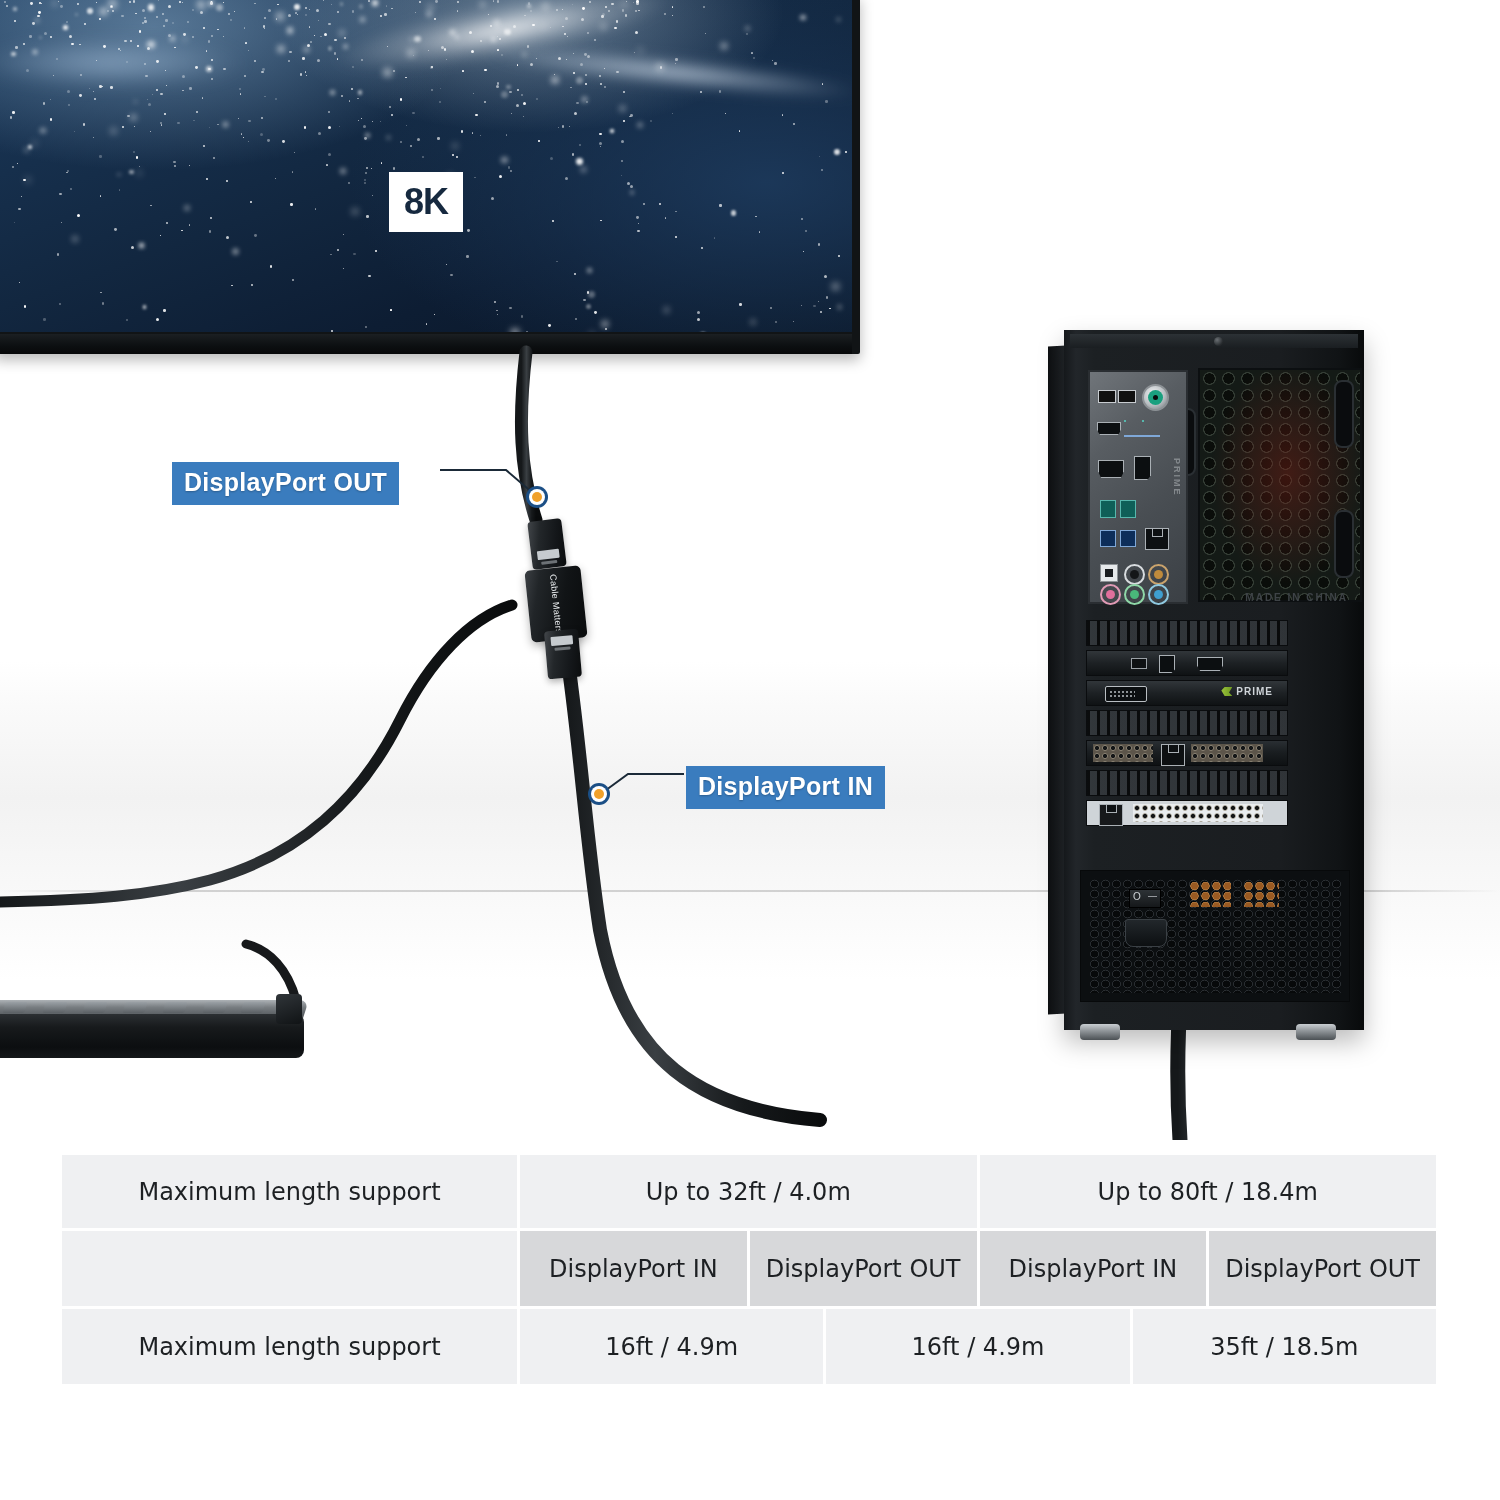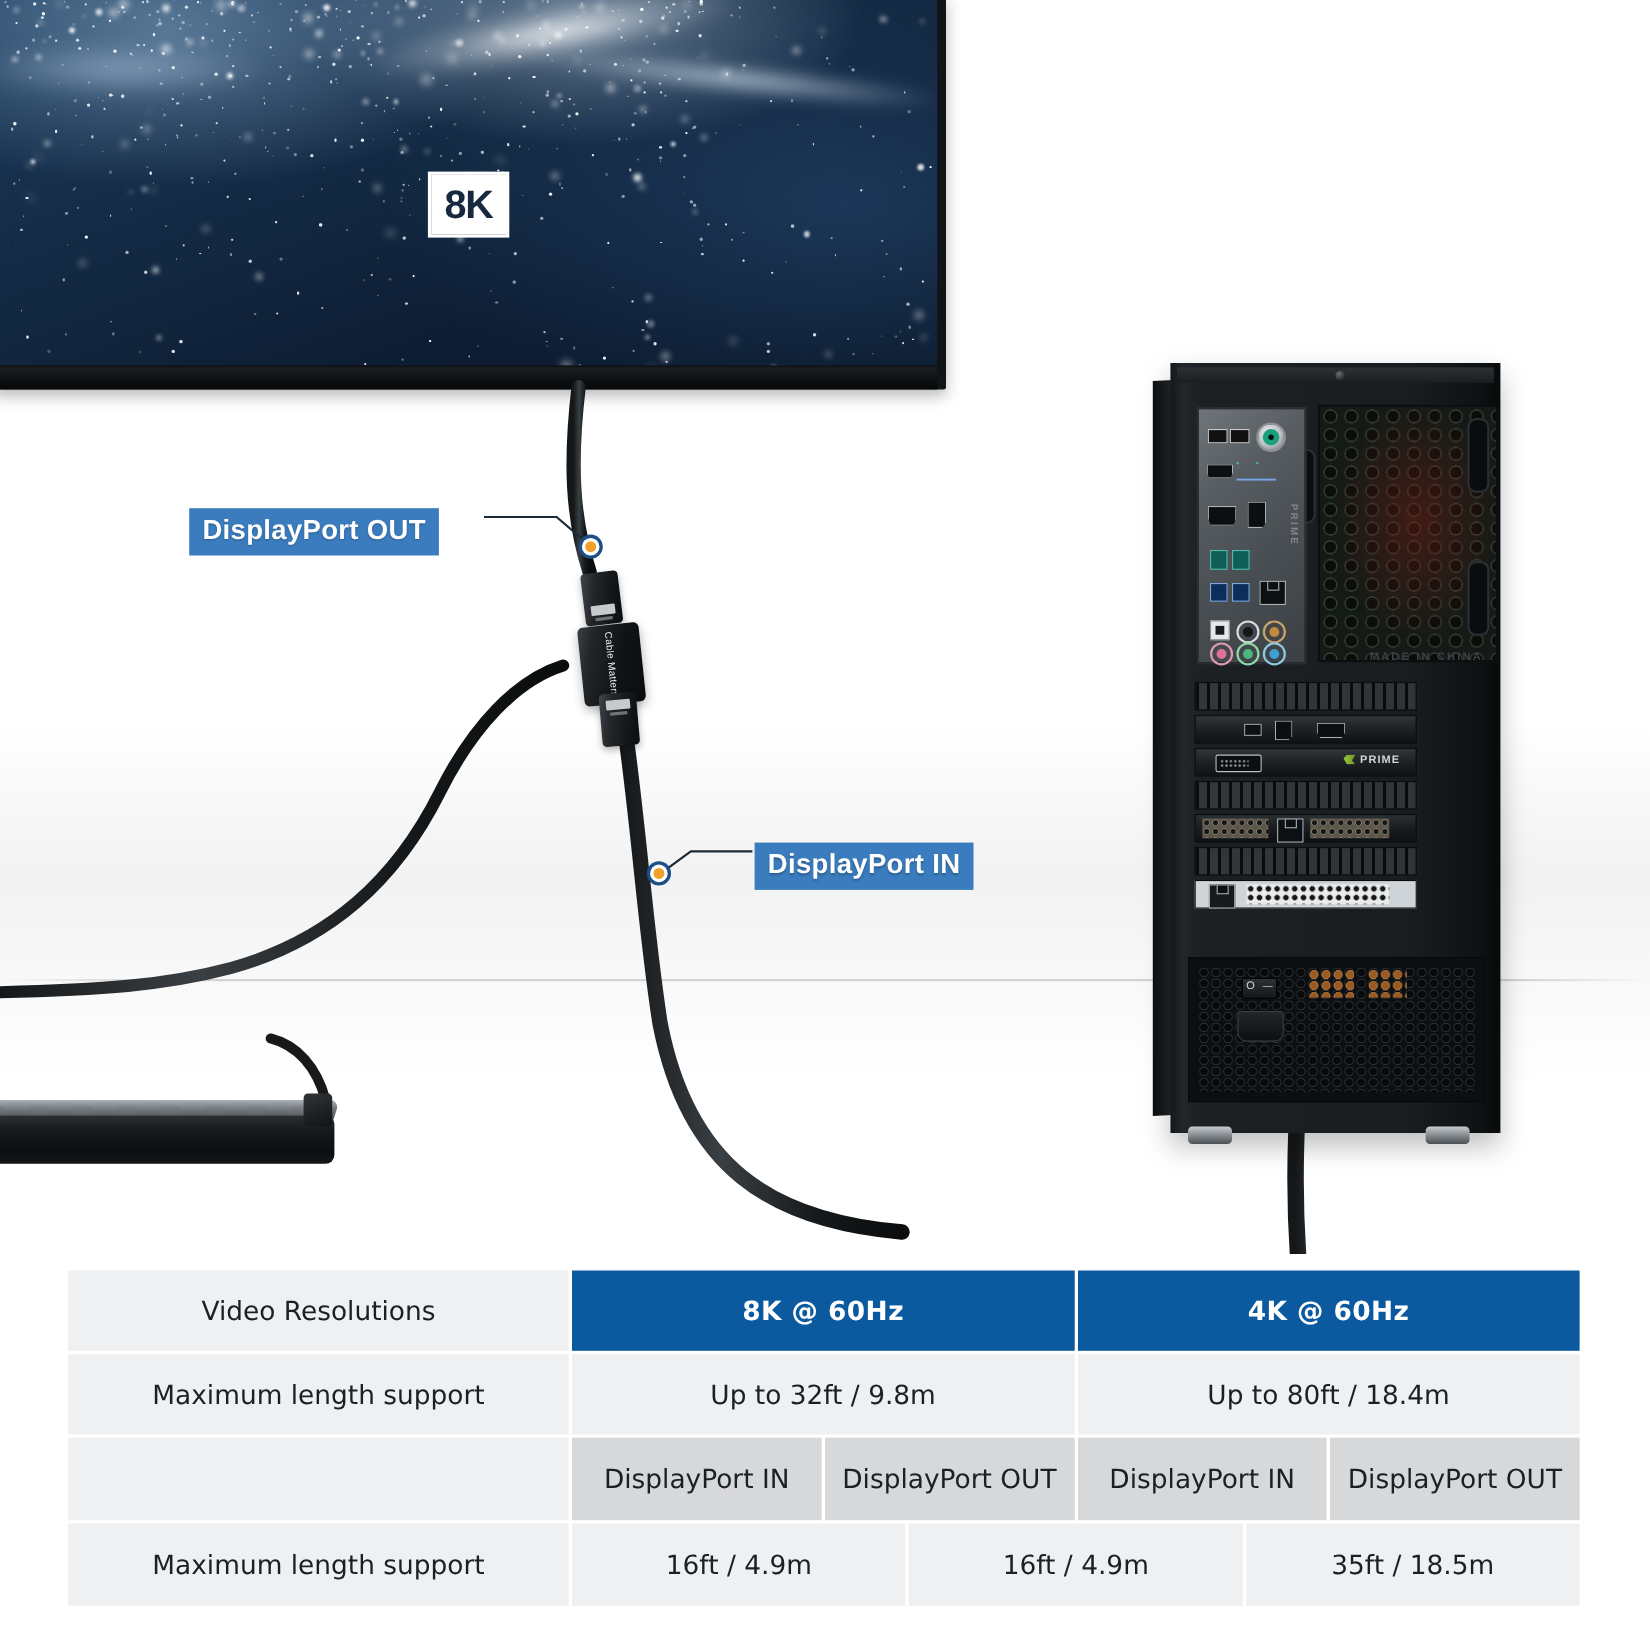--- a/index.html
+++ b/index.html
@@ -38,21 +38,21 @@
   .streak.s3{left:-10%;top:6%;width:46%;height:26%;
     background:radial-gradient(ellipse 50% 40% at 50% 50%,rgba(190,215,240,.5) 0%,rgba(190,215,240,0) 70%);
     filter:blur(9px);}
   .dots{position:absolute;inset:0;}
   .dots i{position:absolute;display:block;border-radius:50%;background:#fff;}
 
   .tv-text{position:absolute;left:0;right:0;top:150px;text-align:center;}
   .res-line{font-size:52px;letter-spacing:3px;color:#f2f6fa;font-weight:400;
             text-shadow:0 2px 6px rgba(0,0,0,.5);line-height:1;
             font-family:"DejaVu Sans","Liberation Sans",sans-serif;}
-  .badge{display:inline-flex;align-items:stretch;margin-top:6px;height:54px;
+  .badge{display:inline-flex;align-items:stretch;margin-top:22px;height:54px;
          border:3px solid #ffffff;}
   .badge .k8{background:#ffffff;color:#16293f;font-weight:700;font-size:36px;
              padding:0 12px;display:flex;align-items:center;letter-spacing:-1px;}
   .badge .uhd{color:#ffffff;font-weight:700;font-size:36px;padding:0 16px 0 14px;
               display:flex;align-items:center;letter-spacing:.5px;}
 
   
   .callout{position:absolute;background:#3a7cbe;color:#fff;font-weight:700;
            font-size:25px;letter-spacing:.3px;padding:6px 12px 8px 12px;white-space:nowrap;
            text-shadow:0 1px 2px rgba(0,0,0,.25);}
@@ -999,29 +999,24 @@
     </svg>
     <div class="marker" style="left:526px;top:486px;"></div>
     <div class="marker" style="left:588px;top:783px;"></div>
 
     <div class="callout dp-out">DisplayPort OUT</div>
     <div class="callout dp-in">DisplayPort IN</div>
   </div>
 
   <div class="table">
 
-    <div class="trow">
-      <div class="cell label c-label">Video Resolutions</div>
-      <div class="cell head c-half">8K @ 60Hz</div>
-      <div class="cell head c-half">4K @ 60Hz</div>
-    </div>
 
     <div class="trow">
       <div class="cell label c-label">Maximum length support</div>
-      <div class="cell c-half">Up to 32ft / 9.8m</div>
+      <div class="cell c-half">Up to 32ft / 4.0m</div>
       <div class="cell c-half">Up to 80ft / 18.4m</div>
     </div>
 
     <div class="trow">
       <div class="cell label c-label h75"></div>
       <div class="cell sub c-quarter h75">DisplayPort IN</div>
       <div class="cell sub c-quarter h75">DisplayPort OUT</div>
       <div class="cell sub c-quarter h75">DisplayPort IN</div>
       <div class="cell sub c-quarter h75">DisplayPort OUT</div>
     </div>

